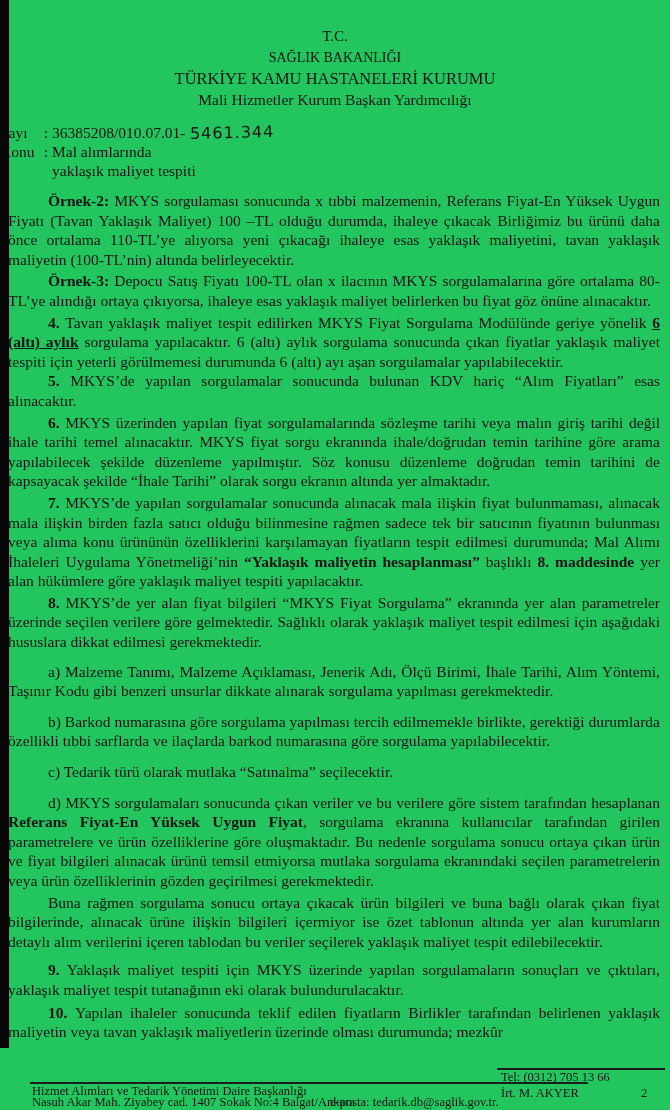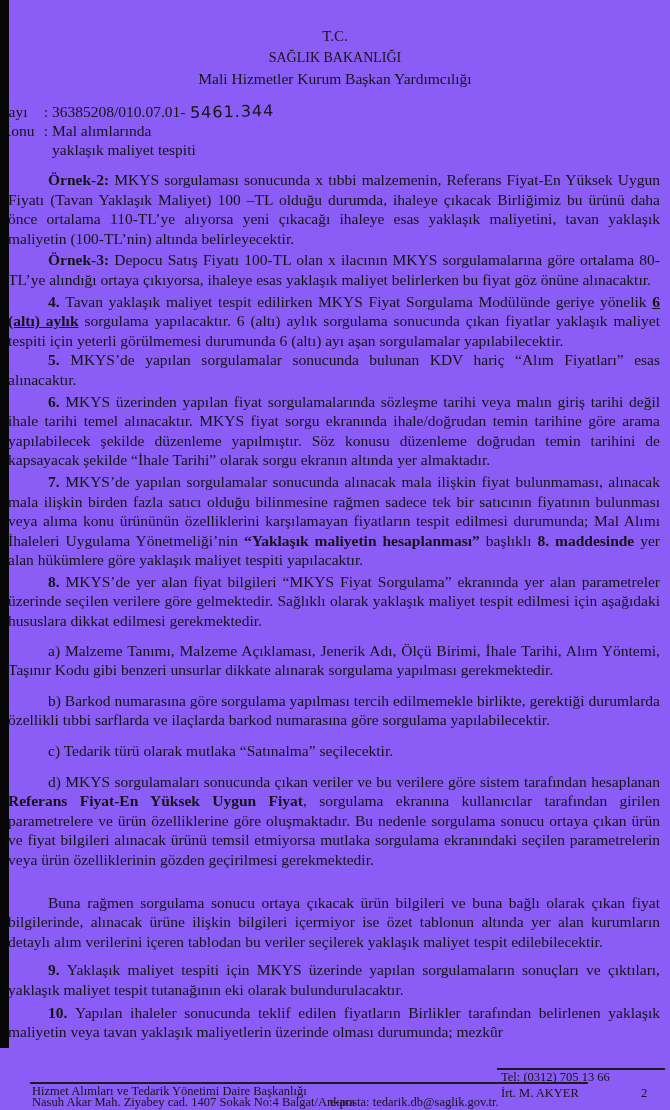--- a/index.html
+++ b/index.html
@@ -1,20 +1,20 @@
 <!DOCTYPE html>
 <html><head>
 <meta charset="utf-8">
 <style>
   html, body { margin:0; padding:0; background:#ffffff; }
   .page {
     position: relative;
     width: 670px;
     height: 1110px;
-    background: #8b5cf6;
+    background: #22c55e;
     font-family: "Liberation Serif", "DejaVu Serif", serif;
     color: #151515;
     overflow: hidden;
   }
   .scan-bar {
     position: absolute;
     left: 0; top: 0;
     width: 9px; height: 1048px;
     background: #070707;
   }
@@ -62,20 +62,21 @@
 </style>
 </head>
 <body>
 
 <div class="page">
   <div class="scan-bar"></div>
 
   <div class="header">
     <div class="h-tc">T.C.</div>
     <div class="h-bak">SAĞLIK BAKANLIĞI</div>
+    <div class="h-kurum">TÜRKİYE KAMU HASTANELERİ KURUMU</div>
     <div class="h-mali">Mali Hizmetler Kurum Başkan Yardımcılığı</div>
   </div>
 
   <div class="meta">
     <div class="meta-row">
       <span class="meta-label">Sayı</span>
       <span class="meta-sep">:</span>
       <span class="meta-value"><span>36385208/010.07.01-</span><span class="handwritten">5461.344</span></span>
     </div>
     <div class="meta-row">
@@ -91,21 +92,21 @@
       <p class="para" style="margin-top: 2px;"><span style="font-weight: bold;">Örnek-3: </span><span>Depocu Satış Fiyatı 100-TL olan x ilacının MKYS sorgulamalarına göre ortalama 80-TL’ye alındığı ortaya çıkıyorsa, ihaleye esas yaklaşık maliyet belirlerken bu fiyat göz önüne alınacaktır.</span></p>
       <p class="para" style="margin-top: 2px;"><span style="font-weight: bold;">4. </span><span>Tavan yaklaşık maliyet tespit edilirken MKYS Fiyat Sorgulama Modülünde geriye yönelik </span><span style="font-weight: bold; text-decoration: underline;">6 (altı) aylık</span><span> sorgulama yapılacaktır. 6 (altı) aylık sorgulama sonucunda çıkan fiyatlar yaklaşık maliyet tespiti için yeterli görülmemesi durumunda 6 (altı) ayı aşan sorgulamalar yapılabilecektir.</span></p>
       <p class="para" style="margin-top: 0;"><span style="font-weight: bold;">5. </span><span>MKYS’de yapılan sorgulamalar sonucunda bulunan KDV hariç “Alım Fiyatları” esas alınacaktır.</span></p>
       <p class="para" style="margin-top: 2px;"><span style="font-weight: bold;">6. </span><span>MKYS üzerinden yapılan fiyat sorgulamalarında sözleşme tarihi veya malın giriş tarihi değil ihale tarihi temel alınacaktır. MKYS fiyat sorgu ekranında ihale/doğrudan temin tarihine göre arama yapılabilecek şekilde düzenleme yapılmıştır. Söz konusu düzenleme doğrudan temin tarihini de kapsayacak şekilde “İhale Tarihi” olarak sorgu ekranın altında yer almaktadır.</span></p>
       <p class="para" style="margin-top: 2px;"><span style="font-weight: bold;">7. </span><span>MKYS’de yapılan sorgulamalar sonucunda alınacak mala ilişkin fiyat bulunmaması, alınacak mala ilişkin birden fazla satıcı olduğu bilinmesine rağmen sadece tek bir satıcının fiyatının bulunması veya alıma konu ürününün özelliklerini karşılamayan fiyatların tespit edilmesi durumunda; Mal Alımı İhaleleri Uygulama Yönetmeliği’nin </span><span style="font-weight: bold;">“Yaklaşık maliyetin hesaplanması”</span><span> başlıklı </span><span style="font-weight: bold;">8. maddesinde</span><span> yer alan hükümlere göre yaklaşık maliyet tespiti yapılacaktır.</span></p>
       <p class="para" style="margin-top: 2px;"><span style="font-weight: bold;">8. </span><span>MKYS’de yer alan fiyat bilgileri “MKYS Fiyat Sorgulama” ekranında yer alan parametreler üzerinde seçilen verilere göre gelmektedir. Sağlıklı olarak yaklaşık maliyet tespit edilmesi için aşağıdaki hususlara dikkat edilmesi gerekmektedir.</span></p>
       <p class="para" style="margin-top: 10px;"><span>a) Malzeme Tanımı, Malzeme Açıklaması, Jenerik Adı, Ölçü Birimi, İhale Tarihi, Alım Yöntemi, Taşınır Kodu gibi benzeri unsurlar dikkate alınarak sorgulama yapılması gerekmektedir.</span></p>
       <p class="para" style="margin-top: 11px;"><span>b) Barkod numarasına göre sorgulama yapılması tercih edilmemekle birlikte, gerektiği durumlarda özellikli tıbbi sarflarda ve ilaçlarda barkod numarasına göre sorgulama yapılabilecektir.</span></p>
       <p class="para" style="margin-top: 11px;"><span>c) Tedarik türü olarak mutlaka “Satınalma” seçilecektir.</span></p>
       <p class="para" style="margin-top: 11px;"><span>d) MKYS sorgulamaları sonucunda çıkan veriler ve bu verilere göre sistem tarafından hesaplanan </span><span style="font-weight: bold;">Referans Fiyat-En Yüksek Uygun Fiyat</span><span>, sorgulama ekranına kullanıcılar tarafından girilen parametrelere ve ürün özelliklerine göre oluşmaktadır. Bu nedenle sorgulama sonucu ortaya çıkan ürün ve fiyat bilgileri alınacak ürünü temsil etmiyorsa mutlaka sorgulama ekranındaki seçilen parametrelerin veya ürün özelliklerinin gözden geçirilmesi gerekmektedir.</span></p>
-      <p class="para" style="margin-top: 23px;"><span>Buna rağmen sorgulama sonucu ortaya çıkacak ürün bilgileri ve buna bağlı olarak çıkan fiyat bilgilerinde, alınacak ürüne ilişkin bilgileri içermiyor ise özet tablonun altında yer alan kurumların detaylı alım verilerini içeren tablodan bu veriler seçilerek yaklaşık maliyet tespit edilebilecektir.</span></p>
+      <p class="para" style="margin-top: 2px;"><span>Buna rağmen sorgulama sonucu ortaya çıkacak ürün bilgileri ve buna bağlı olarak çıkan fiyat bilgilerinde, alınacak ürüne ilişkin bilgileri içermiyor ise özet tablonun altında yer alan kurumların detaylı alım verilerini içeren tablodan bu veriler seçilerek yaklaşık maliyet tespit edilebilecektir.</span></p>
       <p class="para" style="margin-top: 9px;"><span style="font-weight: bold;">9. </span><span>Yaklaşık maliyet tespiti için MKYS üzerinde yapılan sorgulamaların sonuçları ve çıktıları, yaklaşık maliyet tespit tutanağının eki olarak bulundurulacaktır.</span></p>
       <p class="para" style="margin-top: 3px;"><span style="font-weight: bold;">10. </span><span>Yapılan ihaleler sonucunda teklif edilen fiyatların Birlikler tarafından belirlenen yaklaşık maliyetin veya tavan yaklaşık maliyetlerin üzerinde olması durumunda; mezkûr</span></p>
     </div>
 
   <div class="footer">
     <div class="f-abs f-rule-right"></div>
     <div class="f-abs f-rule-main"></div>
     <div class="f-abs f-tel">Tel: (0312)  705 13 66</div>
     <div class="f-abs f-dept">Hizmet Alımları ve Tedarik Yönetimi Daire Başkanlığı</div>
     <div class="f-abs f-addr">Nasuh Akar Mah. Ziyabey cad. 1407 Sokak No:4  Balgat/Ankara</div>

